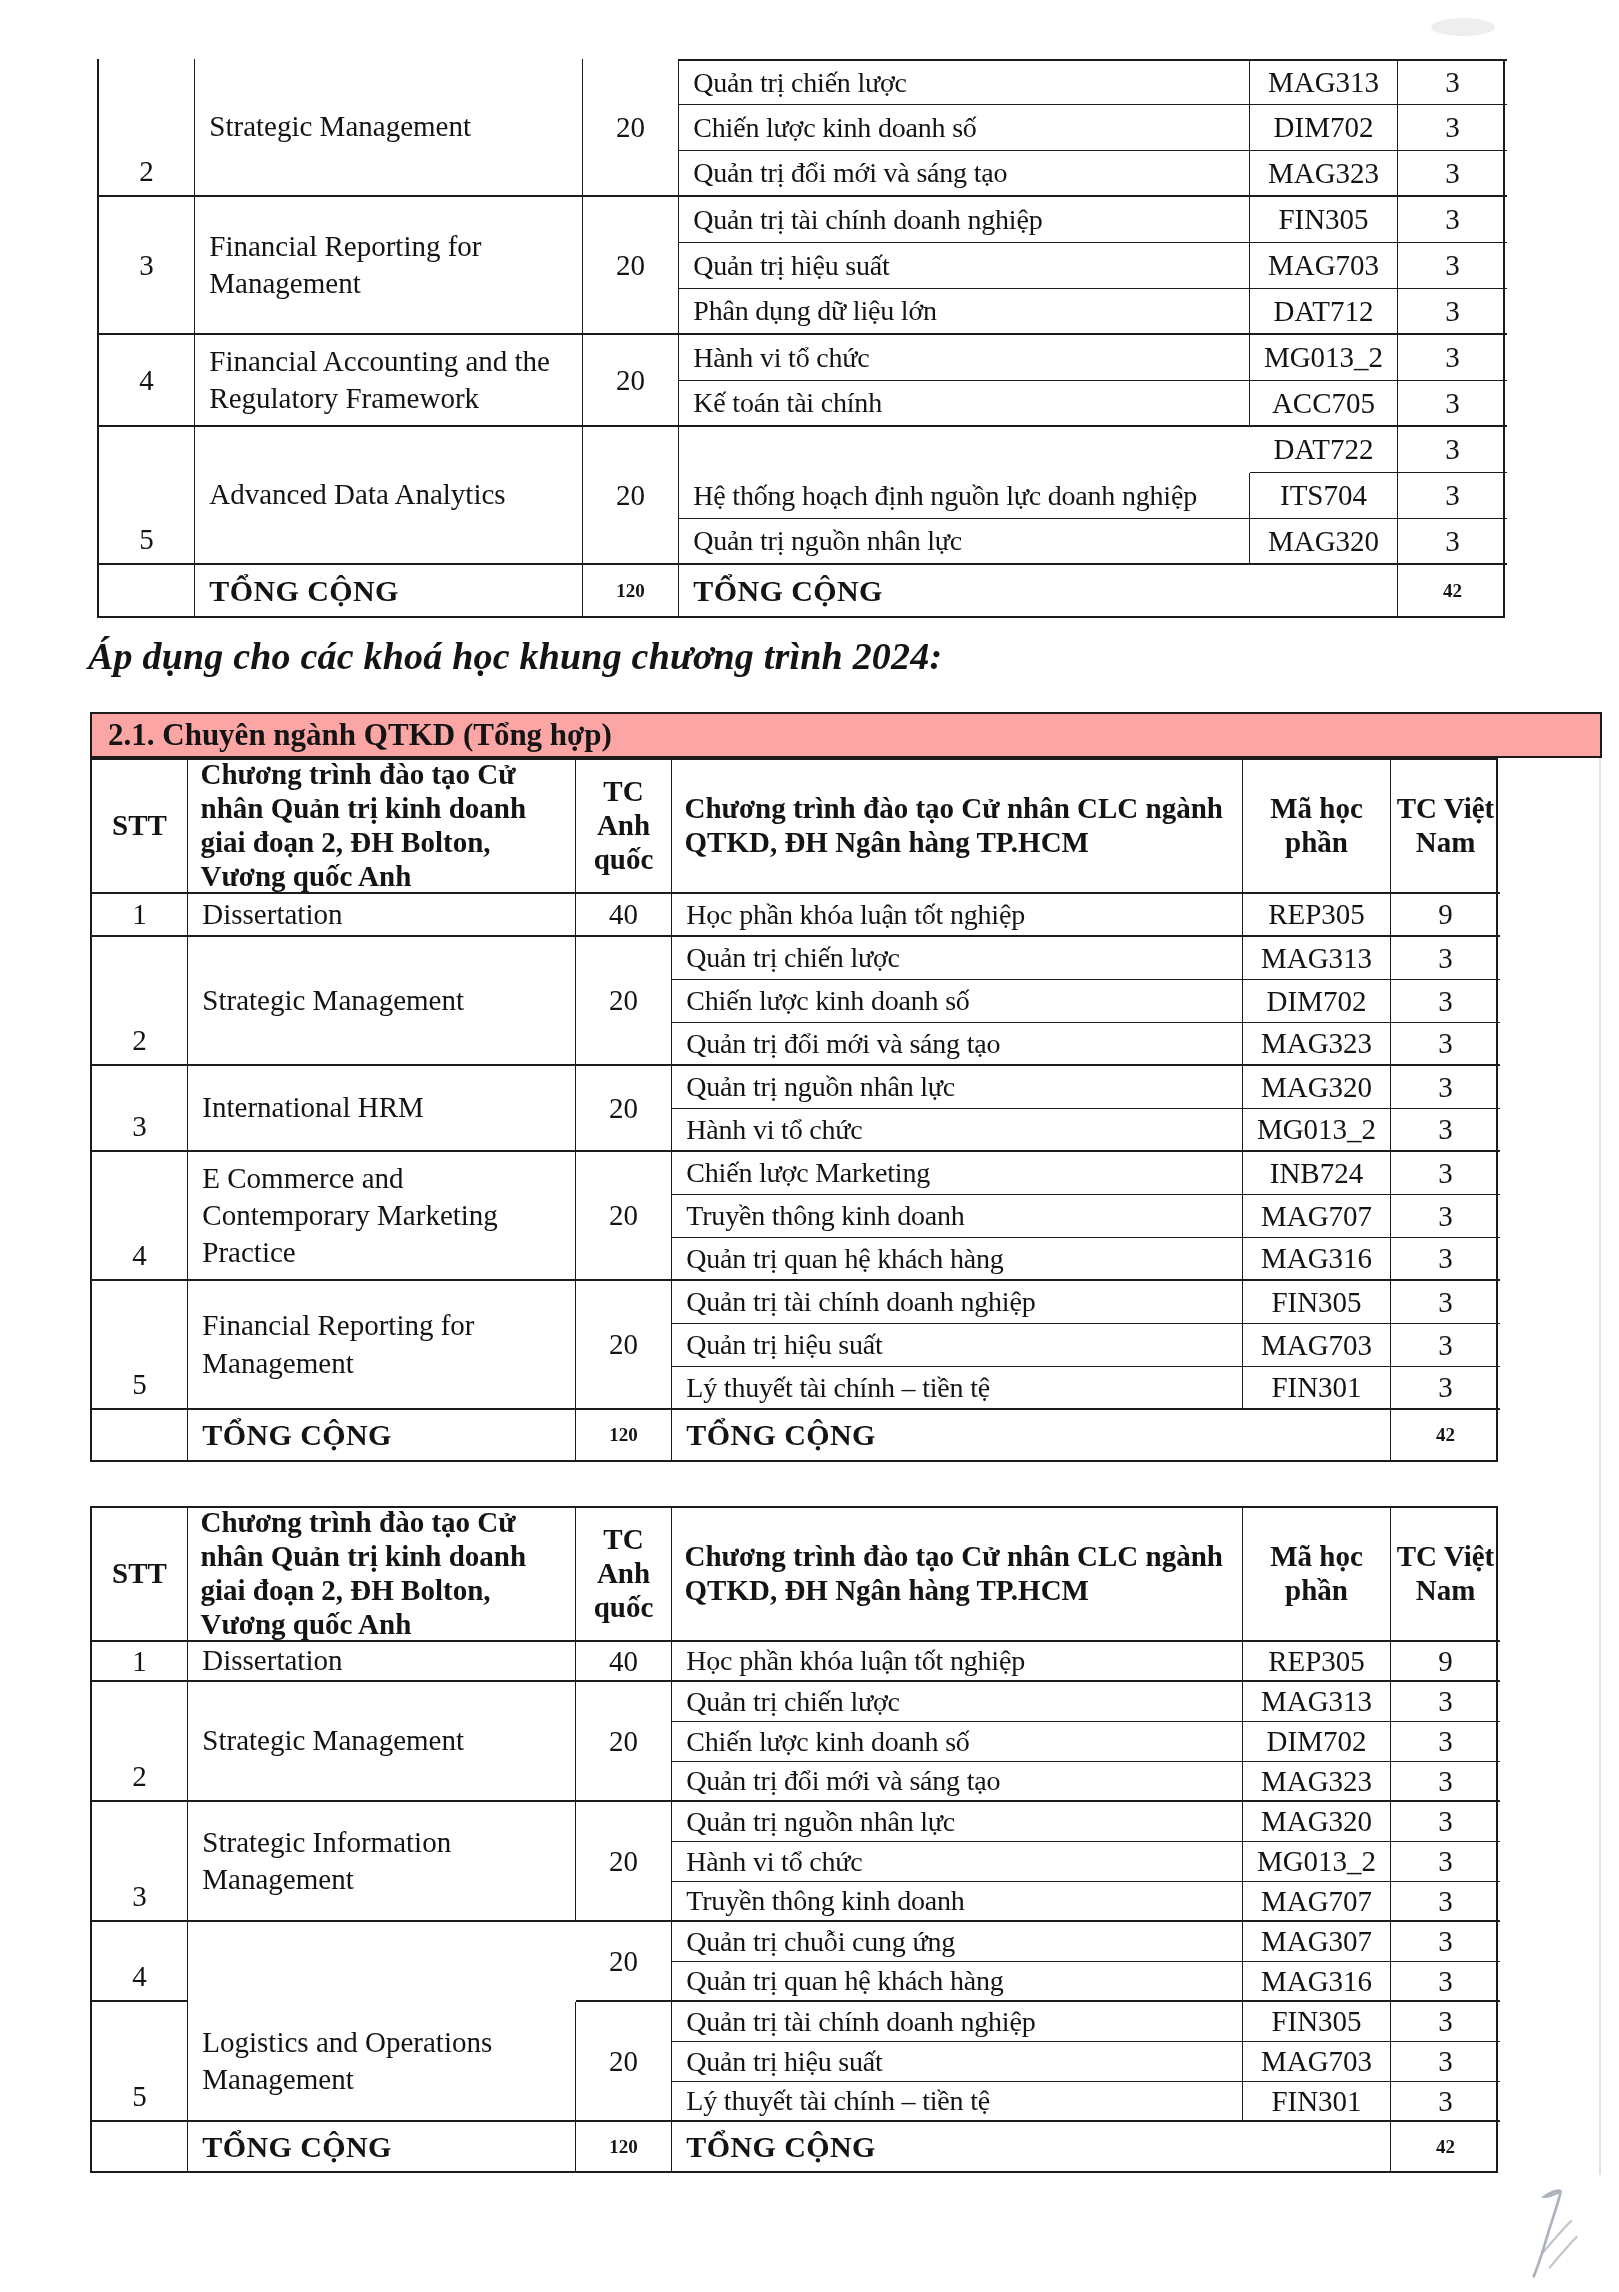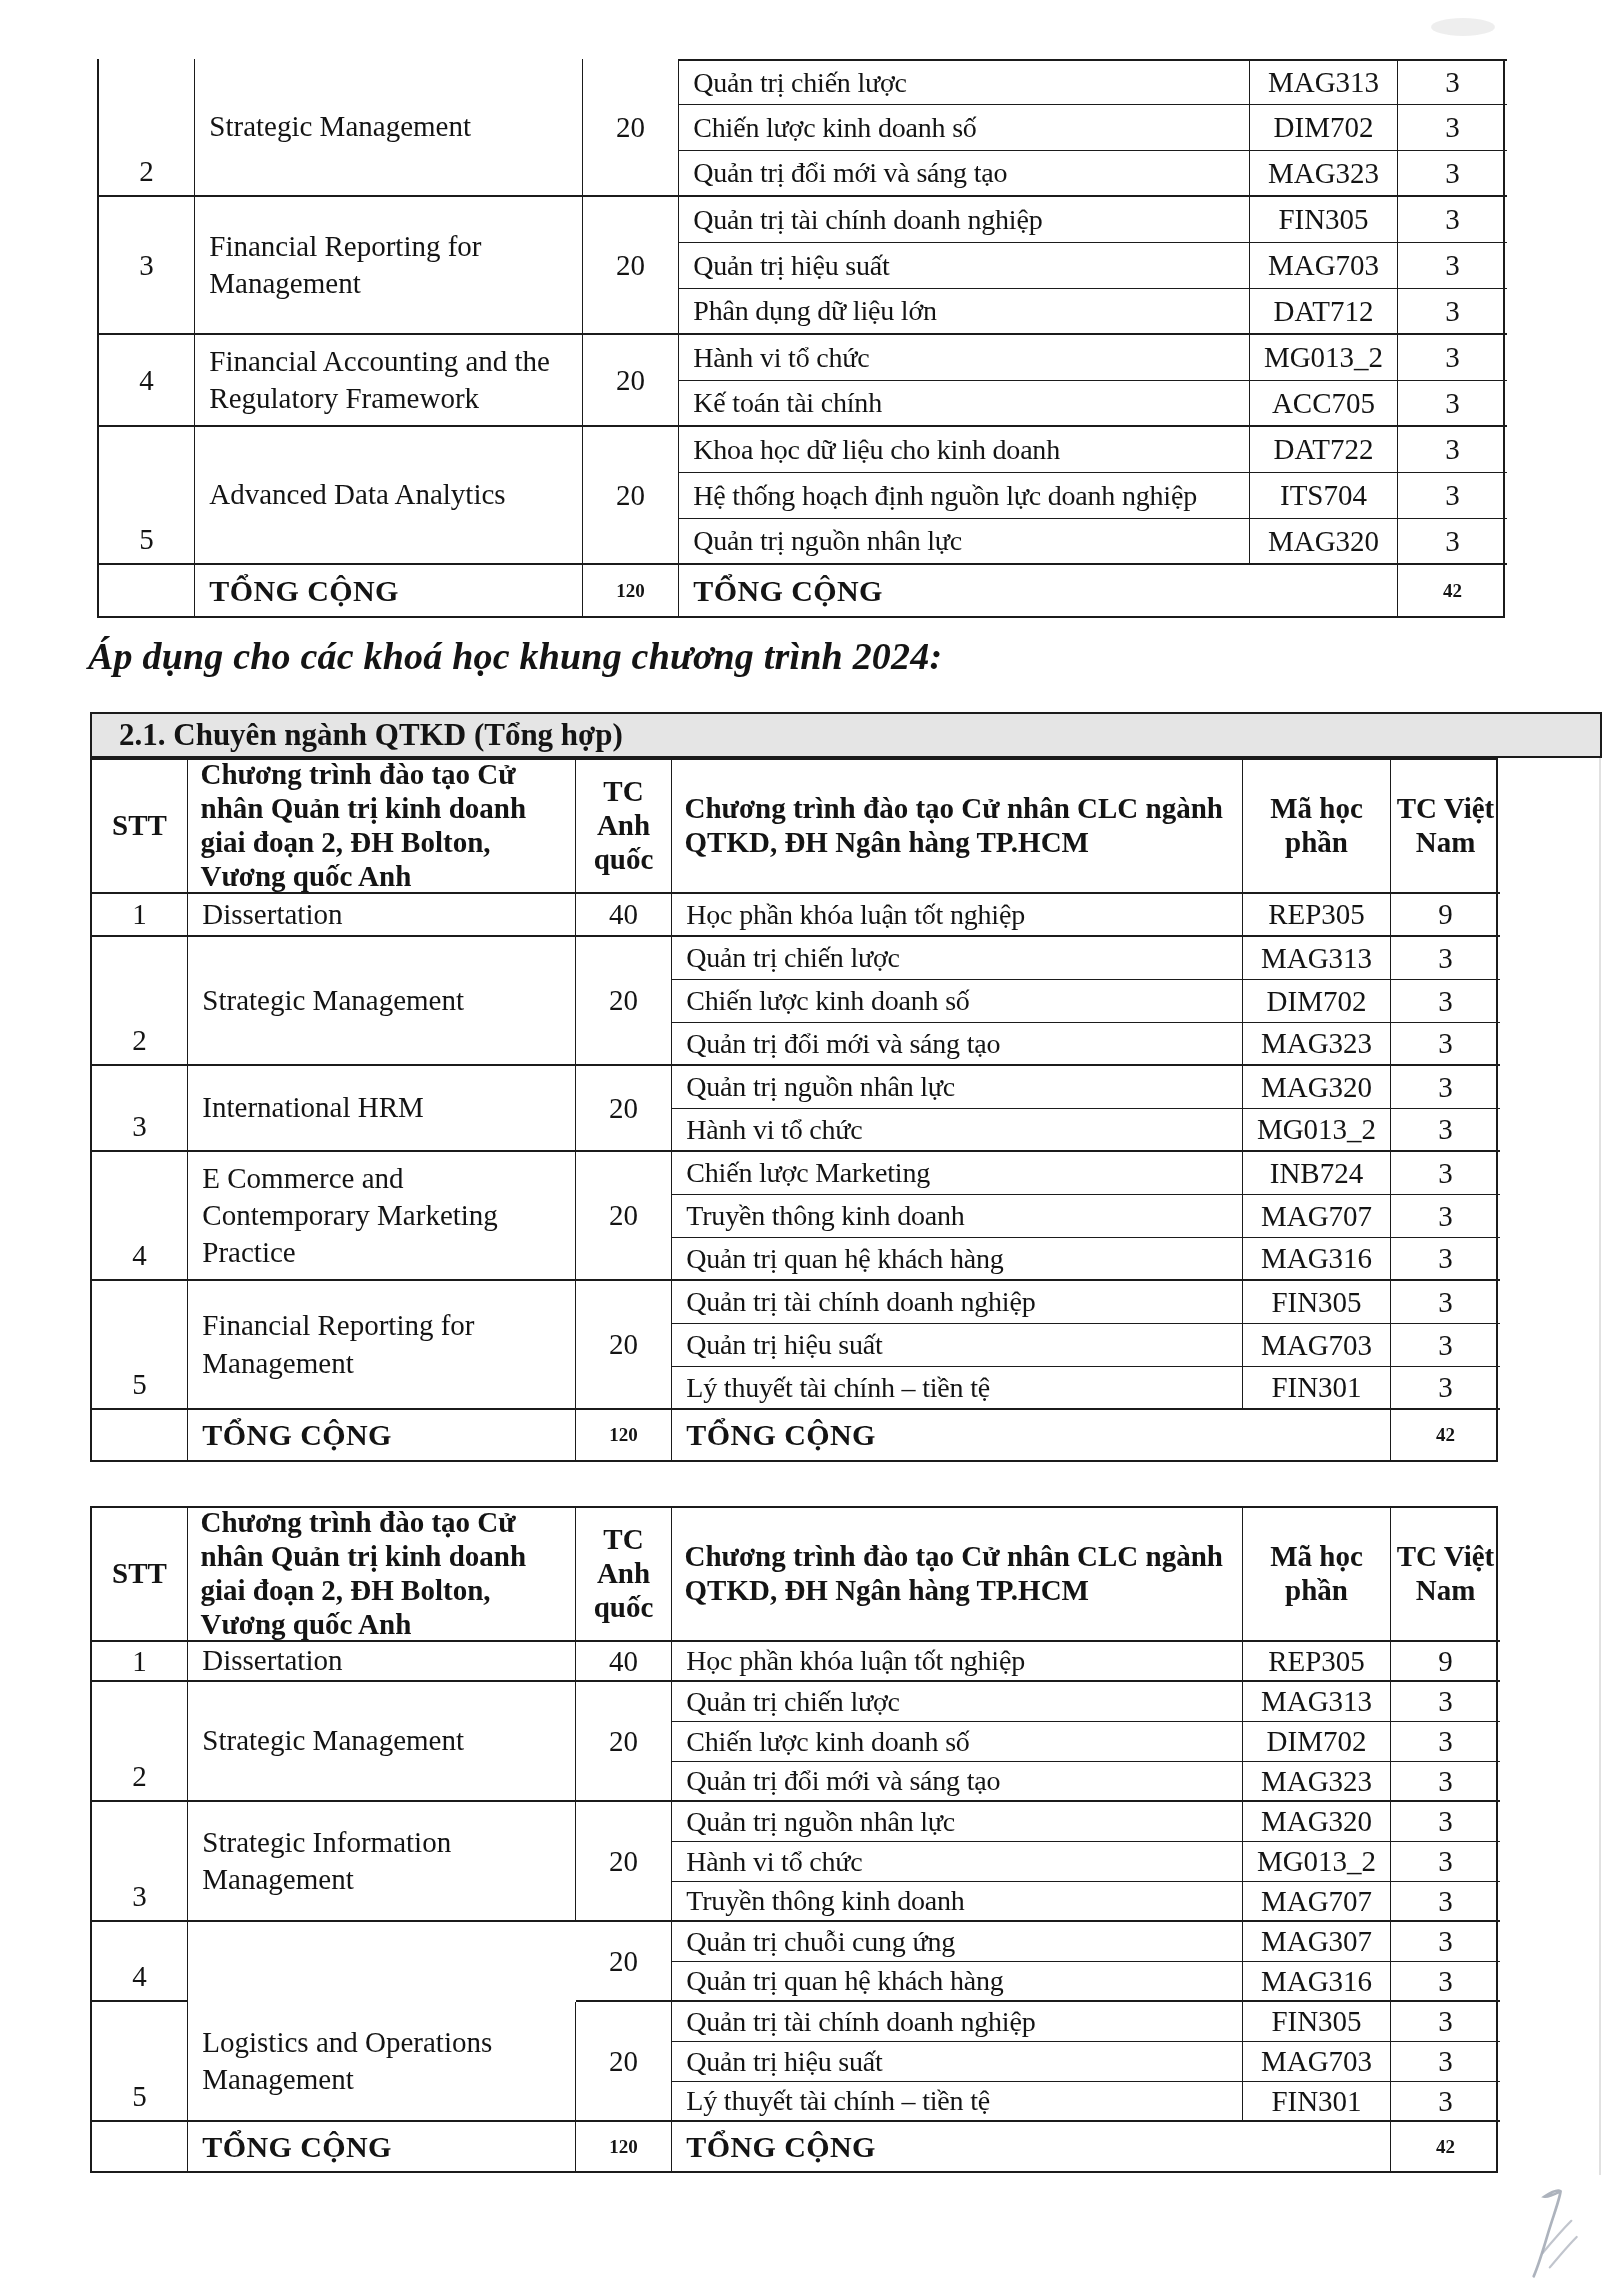--- a/index.html
+++ b/index.html
@@ -14,22 +14,22 @@
   .tb{border-top:2.7px solid #1b1b1b;}
   .num{justify-content:center;font-size:29px;}
   .vn{padding-left:14.3px;font-size:28px;white-space:nowrap;letter-spacing:-0.2px;}
   .en{padding-left:14.3px;padding-right:7.2px;font-size:29px;line-height:1.28;}
   .stt{justify-content:center;font-size:29px;}
   .sttbottom{align-items:flex-end;padding-bottom:7.2px;}
   .hdr{font-weight:bold;justify-content:center;text-align:center;font-size:29px;line-height:1.17;padding:0 5.4px;}
   .hdrleft{justify-content:flex-start;text-align:left;padding-left:12.5px;padding-right:5.4px;}
   .totlabel{font-weight:bold;font-size:30px;padding-left:14.3px;letter-spacing:0.4px;}
   .totnum{font-weight:bold;font-size:19px;}
-  .sec{position:absolute;box-sizing:border-box;border:2.7px solid #1b1b1b;background:#e5e5e5;
-       font-weight:bold;font-size:31px;display:flex;align-items:center;padding-left:27px;}
+  .sec{position:absolute;box-sizing:border-box;border:2.7px solid #1b1b1b;background:#fca5a5;
+       font-weight:bold;font-size:31px;display:flex;align-items:center;padding-left:16px;}
   .heading{position:absolute;font-weight:bold;font-style:italic;font-size:38px;letter-spacing:0.2px;}
   .artifact{position:absolute;border-radius:50%;background:#d9d9d9;opacity:.45;}
   .marginline{position:absolute;width:1.8px;background:#c9c9c9;opacity:.55;}
   .sig{position:absolute;}
 </style>
 </head>
 <body>
 
 <div class="page">
   <div class="artifact" style="left:1431px;top:18px;width:64px;height:18px;"></div>
@@ -65,21 +65,20 @@
       <div class="c num hb" style="grid-area: 7 / 3 / span 2;">20</div>
       <div class="c vn" style="grid-area: 7 / 4;">Hành vi tổ chức</div>
       <div class="c num" style="grid-area: 7 / 5;">MG013_2</div>
       <div class="c num lastcol" style="grid-area: 7 / 6;">3</div>
       <div class="c vn hb" style="grid-area: 8 / 4;">Kế toán tài chính</div>
       <div class="c num hb" style="grid-area: 8 / 5;">ACC705</div>
       <div class="c num lastcol hb" style="grid-area: 8 / 6;">3</div>
       <div class="c stt sttbottom hb" style="grid-area: 9 / 1 / span 3;">5</div>
       <div class="c en hb" style="grid-area: 9 / 2 / span 3;">Advanced Data Analytics</div>
       <div class="c num hb" style="grid-area: 9 / 3 / span 3;">20</div>
-      <div class="c vn" style="grid-area: 9 / 4;">Khoa học dữ liệu cho kinh doanh</div>
       <div class="c num" style="grid-area: 9 / 5;">DAT722</div>
       <div class="c num lastcol" style="grid-area: 9 / 6;">3</div>
       <div class="c vn" style="grid-area: 10 / 4;">Hệ thống hoạch định nguồn lực doanh nghiệp</div>
       <div class="c num" style="grid-area: 10 / 5;">ITS704</div>
       <div class="c num lastcol" style="grid-area: 10 / 6;">3</div>
       <div class="c vn hb" style="grid-area: 11 / 4;">Quản trị nguồn nhân lực</div>
       <div class="c num hb" style="grid-area: 11 / 5;">MAG320</div>
       <div class="c num lastcol hb" style="grid-area: 11 / 6;">3</div>
       <div class="c lastrow" style="grid-area: 12 / 1;"></div>
       <div class="c totlabel lastrow" style="grid-area: 12 / 2;">TỔNG CỘNG</div>

